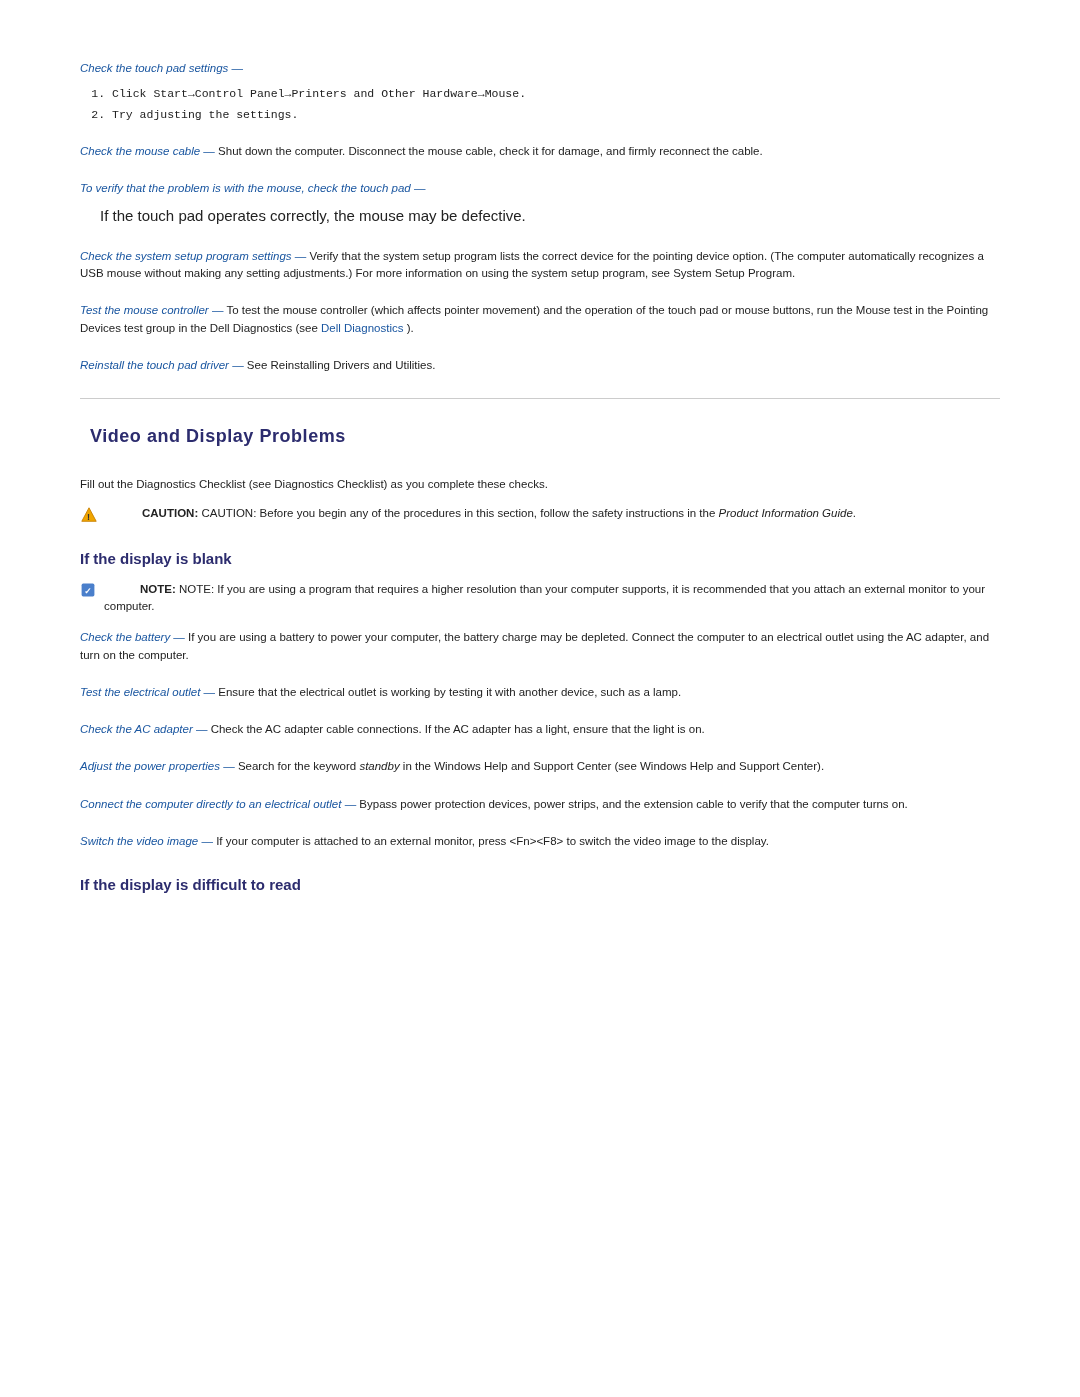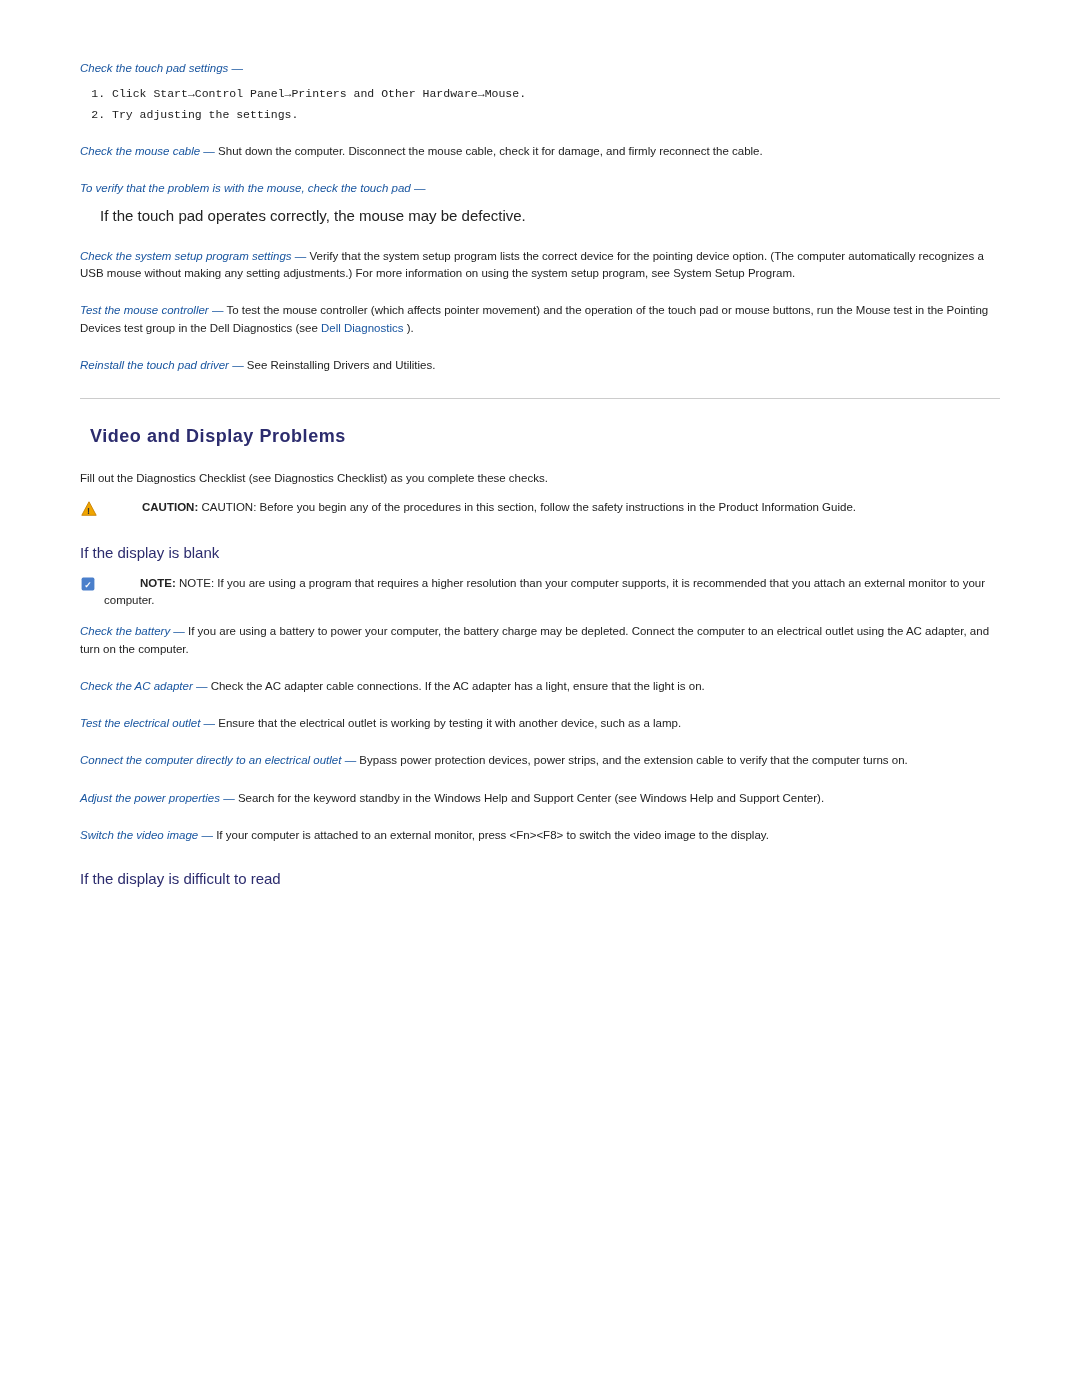--- a/index.html
+++ b/index.html
@@ -12,27 +12,27 @@
       line-height: 1.5;
     }
     .link-blue {
       color: #1a56a0;
       text-decoration: none;
     }
     .section-title {
       font-size: 18px;
       font-weight: bold;
       color: #2c2c6e;
-      margin-bottom: 20px;
+      margin-bottom: 26px;
       padding-left: 10px;
       letter-spacing: 0.03em;
     }
     .sub-section-title {
       font-size: 15px;
-      font-weight: normal;
+      font-weight: bold;
       color: #2c2c6e;
       margin-top: 24px;
       margin-bottom: 10px;
     }
     .blue-link-heading {
       color: #1a56a0;
       font-size: 11.5px;
       font-style: italic;
     }
     p { margin-bottom: 8px; font-size: 11.5px; }
@@ -61,21 +61,21 @@
       margin: 10px 0 14px 0;
       font-size: 11.5px;
     }
     .note-icon {
       width: 16px;
       height: 16px;
       min-width: 16px;
       margin-top: 1px;
     }
     .bold-label { font-weight: bold; margin-left: 36px; }
-    .italic { }
+    .italic { font-style: italic; }
   </style>
 </head>
 <body>
 
 <div class="item-block">
   <p>
     <a class="blue-link-heading link-blue">Check the touch pad settings —</a>
   </p>
   <ol>
     <li>Click Start→Control Panel→Printers and Other Hardware→Mouse.</li>
@@ -153,50 +153,50 @@
 
     <div class="item-block">
       <p>
         <a class="blue-link-heading link-blue">Check the battery —</a>
         <span>If you are using a battery to power your computer, the battery charge may be depleted. Connect the computer to an electrical outlet using the AC adapter, and turn on the computer.</span>
       </p>
     </div>
 
     <div class="item-block">
       <p>
+        <a class="blue-link-heading link-blue">Test the electrical outlet —</a>
+        <span>Ensure that the electrical outlet is working by testing it with another device, such as a lamp.</span>
+      </p>
+    </div>
+
+    <div class="item-block">
+      <p>
         <a class="blue-link-heading link-blue">Check the AC adapter —</a>
         <span>Check the AC adapter cable connections. If the AC adapter has a light, ensure that the light is on.</span>
-      </p>
-    </div>
-
-    <div class="item-block">
-      <p>
-        <a class="blue-link-heading link-blue">Test the electrical outlet —</a>
-        <span>Ensure that the electrical outlet is working by testing it with another device, such as a lamp.</span>
-      </p>
-    </div>
-
-    <div class="item-block">
-      <p>
-        <a class="blue-link-heading link-blue">Connect the computer directly to an electrical outlet —</a>
-        <span>Bypass power protection devices, power strips, and the extension cable to verify that the computer turns on.</span>
       </p>
     </div>
 
     <div class="item-block">
       <p>
         <a class="blue-link-heading link-blue">Adjust the power properties —</a>
         <span>Search for the keyword</span>
         <span class="italic">standby</span>
         <span>in the Windows Help and Support Center (see Windows Help and Support Center).</span>
       </p>
     </div>
 
     <div class="item-block">
       <p>
+        <a class="blue-link-heading link-blue">Connect the computer directly to an electrical outlet —</a>
+        <span>Bypass power protection devices, power strips, and the extension cable to verify that the computer turns on.</span>
+      </p>
+    </div>
+
+    <div class="item-block">
+      <p>
         <a class="blue-link-heading link-blue">Switch the video image —</a>
         <span>If your computer is attached to an external monitor, press &lt;Fn&gt;&lt;F8&gt; to switch the video image to the display.</span>
       </p>
     </div>
   </div>
 
   <div>
     <h3 class="sub-section-title">If the display is difficult to read</h3>
   </div>
 </div>

